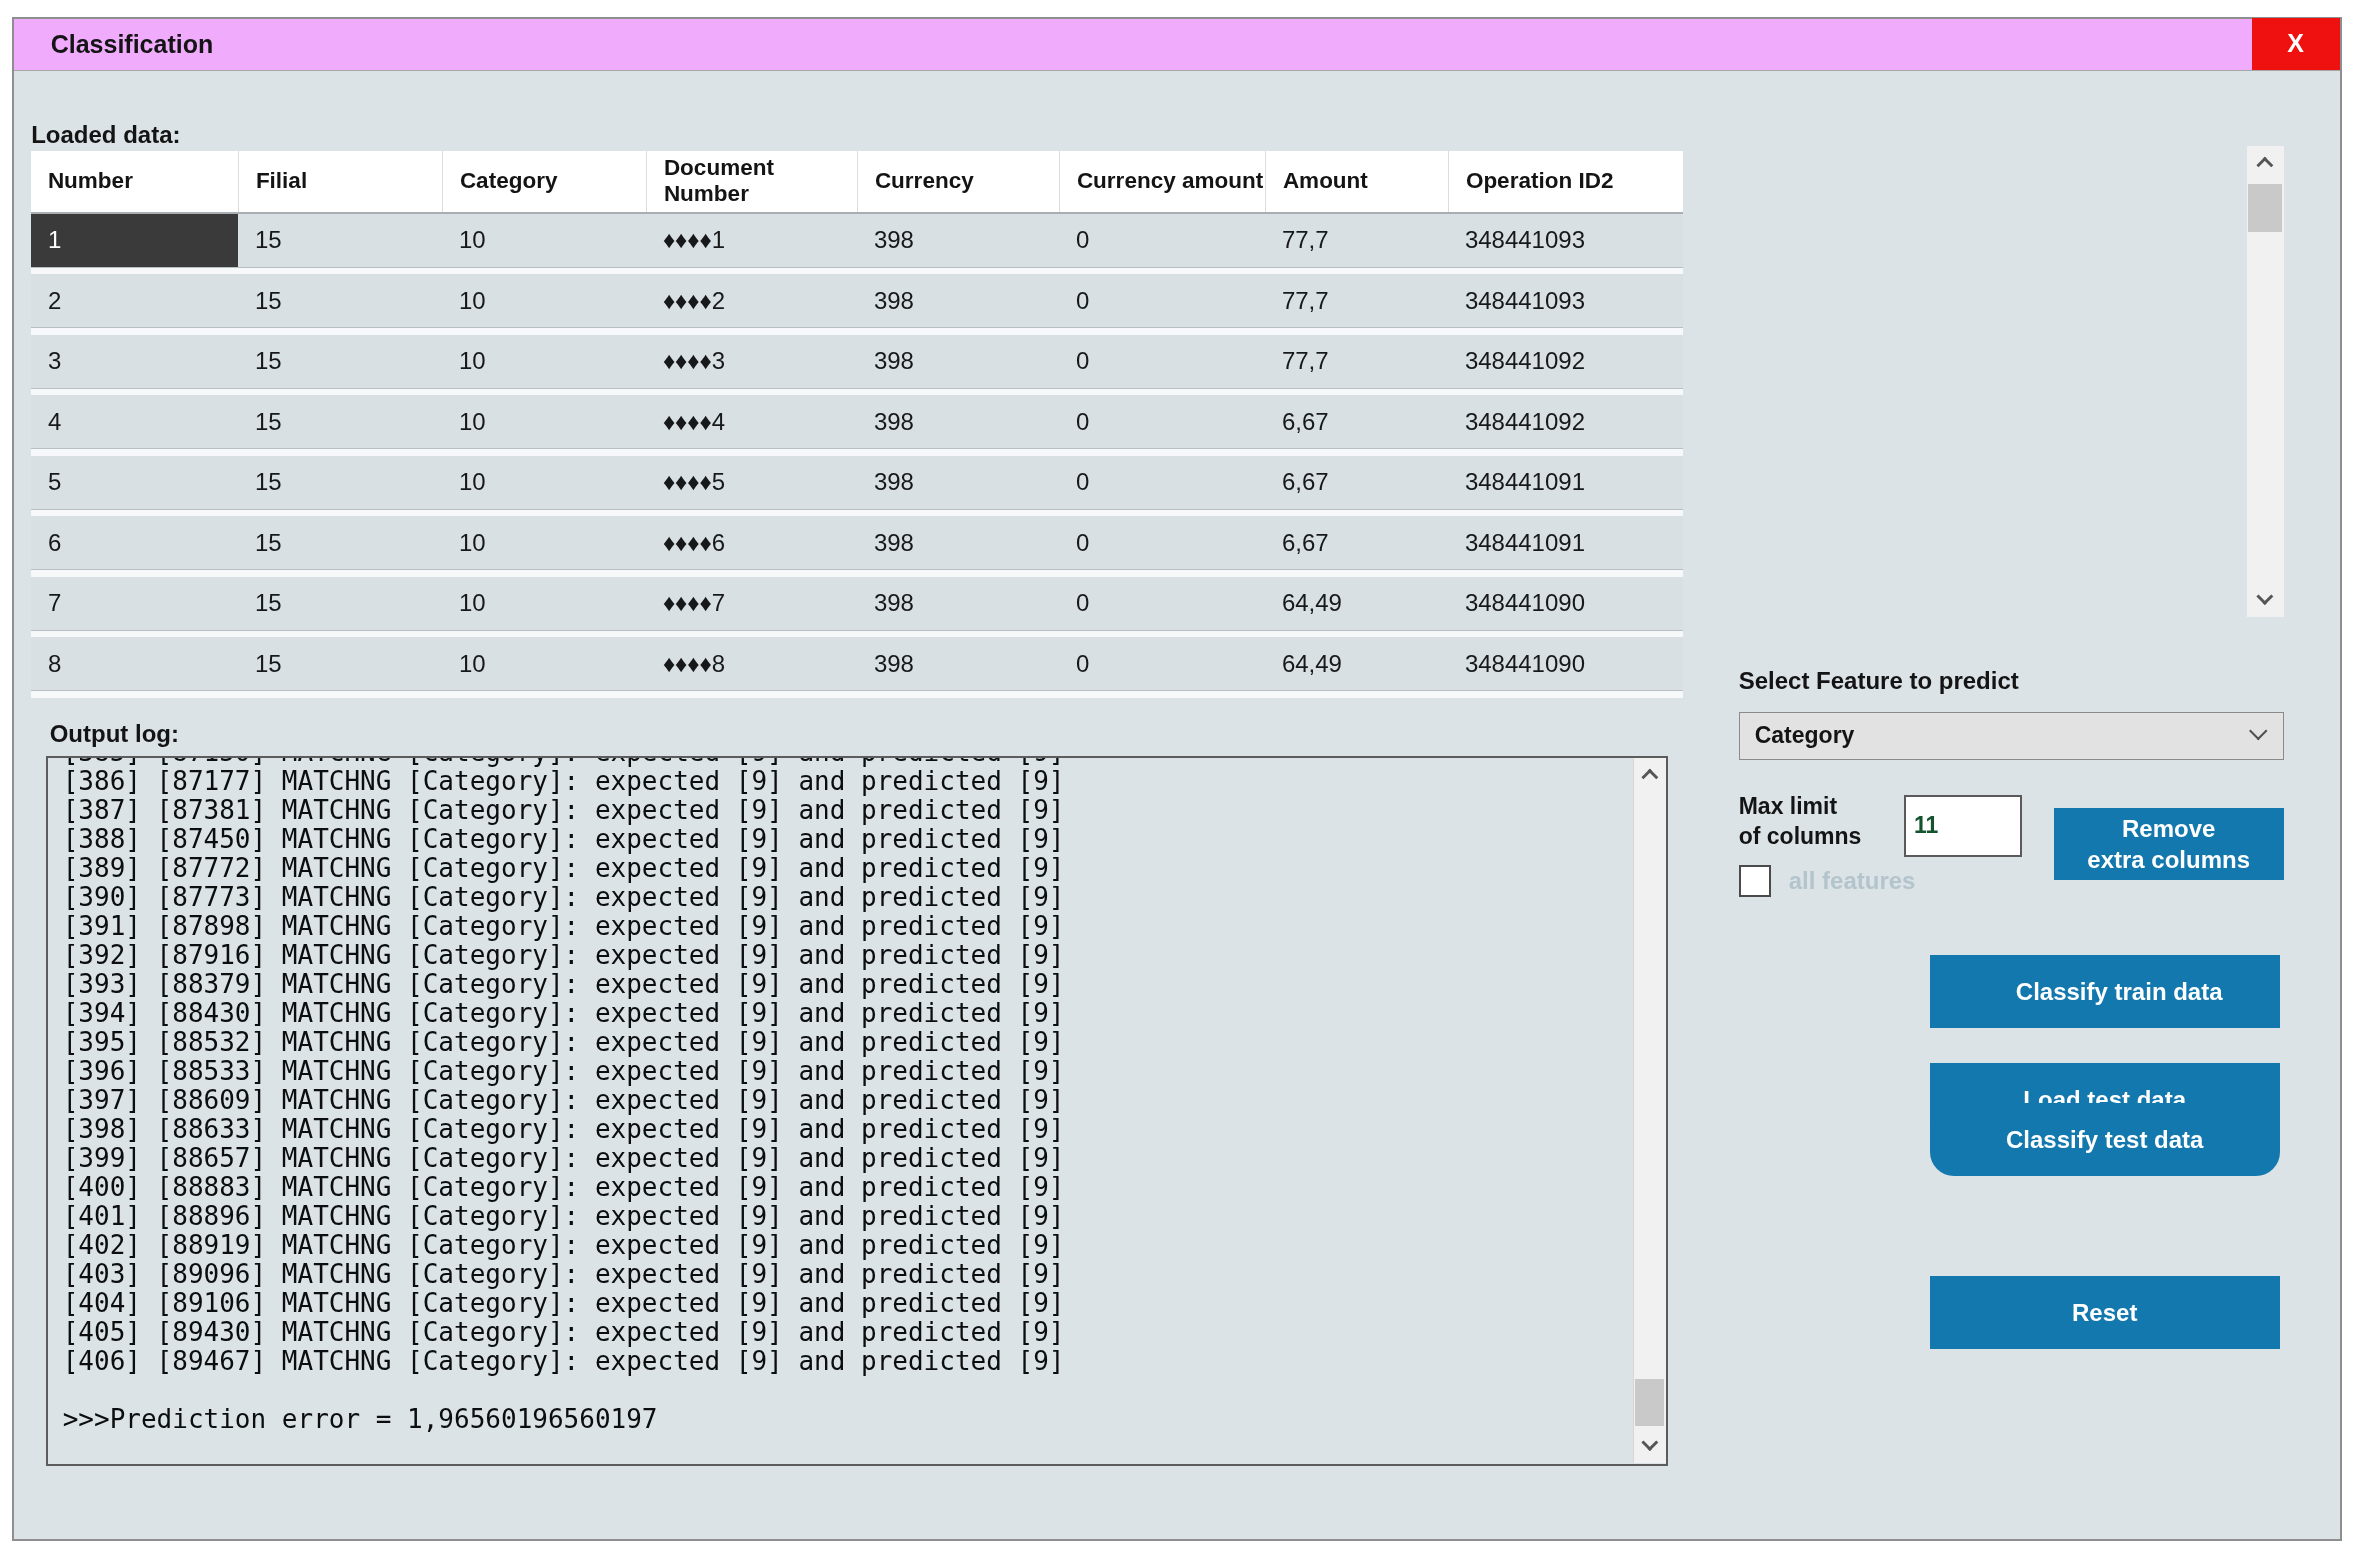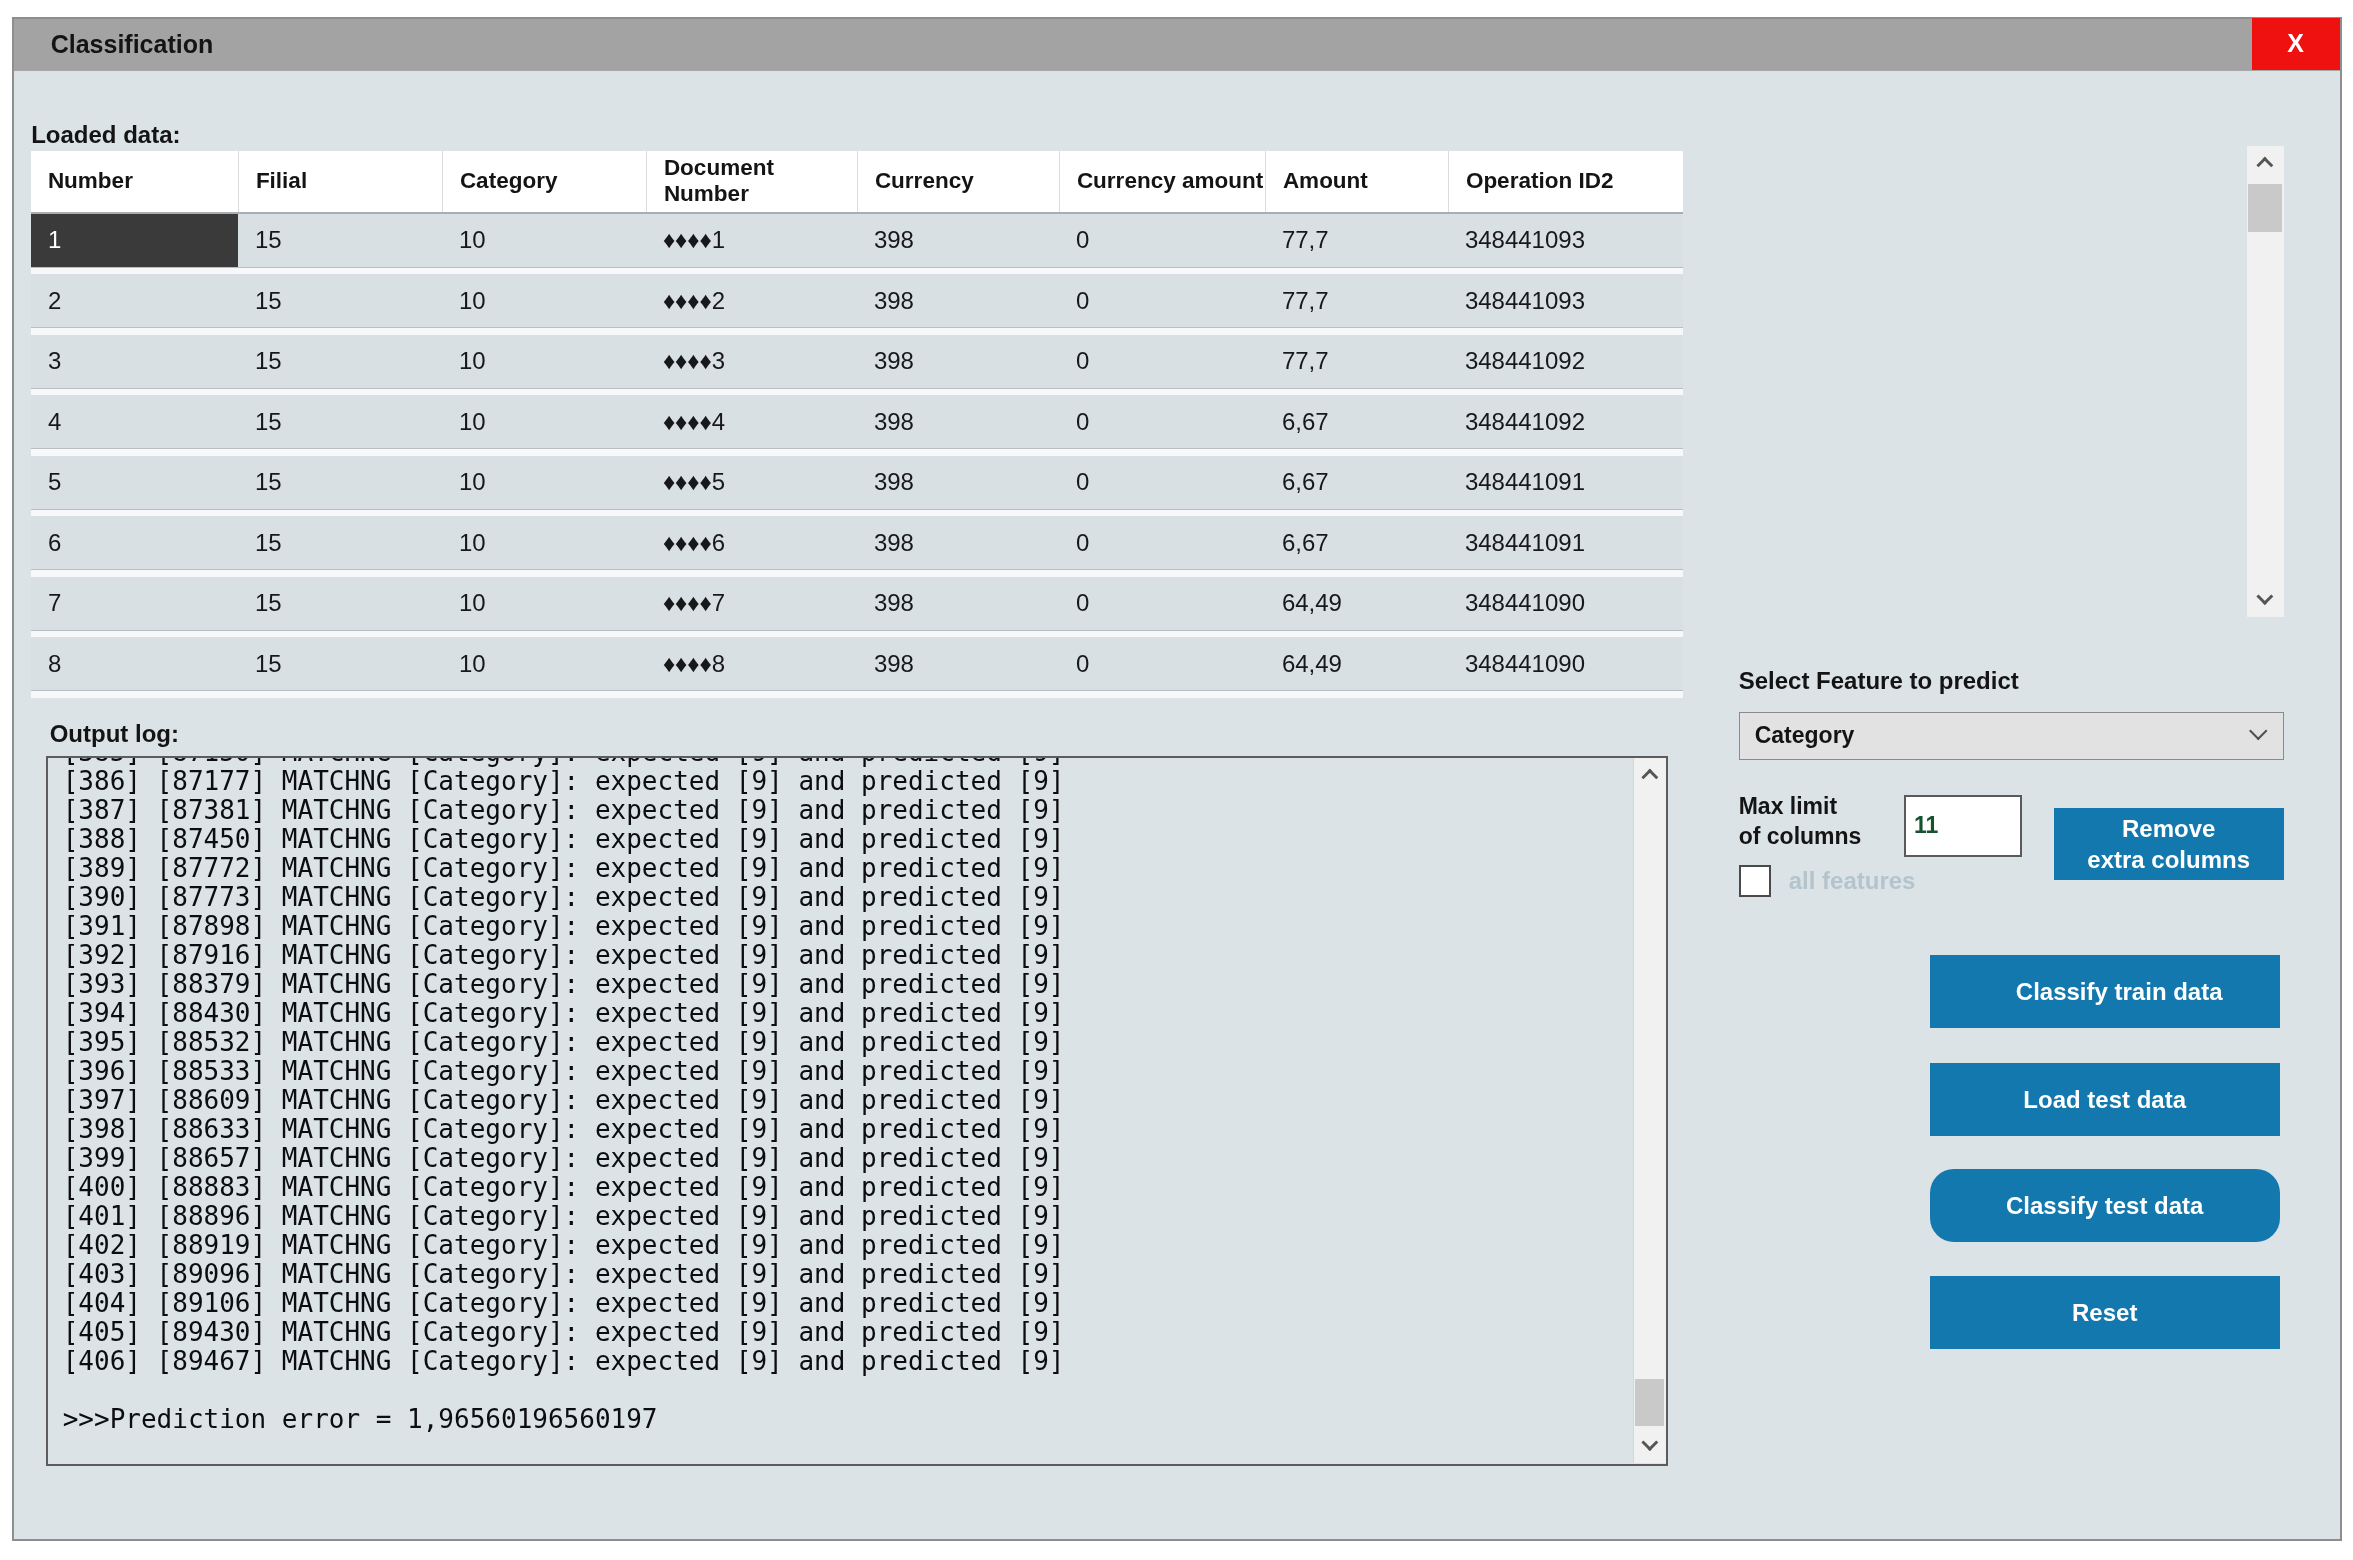--- a/index.html
+++ b/index.html
@@ -4,21 +4,21 @@
 <style>
   * { box-sizing: border-box; margin: 0; padding: 0; }
   html,body { width:2354px; height:1561px; background:#ffffff;
     font-family:"Liberation Sans", sans-serif; position:relative; }
 
   .window { position:absolute; left:11.7px; top:16.7px; width:2330px; height:1524px;
     background:#dbe3e7; border:2.5px solid #8e8e8e; }
 
   
   .titlebar { position:absolute; left:0; top:0; right:0; height:52px;
-    background:#a3a3a3; border-bottom:1.7px solid #a6a6a6; }
+    background:#f0abfc; border-bottom:1.7px solid #a6a6a6; }
   .title-text { position:absolute; left:37px; top:0; height:52px; display:flex;
     align-items:center; font-size:25px; font-weight:bold; color:#141414; }
   .close-btn { position:absolute; right:0; top:-0.8px; width:88px; height:52px;
     background:#ef1010; color:#ffffff; font-size:25px; font-weight:bold;
     display:flex; align-items:center; justify-content:center; border:none; cursor:pointer; }
 
   
   .section-label { position:absolute; font-size:24px; font-weight:bold; color:#141414; }
 
   
@@ -240,17 +240,17 @@
   <button class="blue-btn remove-btn">
     <span>Remove</span>
     <span>extra columns</span>
   </button>
 
   <div class="checkbox"></div>
   <div class="checkbox-label">all features</div>
 
   <button class="blue-btn action-btn" style="top:936px;padding-left:29px;">Classify train data</button>
   <button class="blue-btn action-btn" style="top:1044px;">Load test data</button>
-  <button class="blue-btn action-btn" style="top:1150px;border-radius:24px;">Classify test data</button>
+  <button class="blue-btn action-btn" style="top:1084px;border-radius:24px;">Classify test data</button>
   <button class="blue-btn action-btn" style="top:1257px;">Reset</button>
 
 </div>
 
 
 </body></html>

